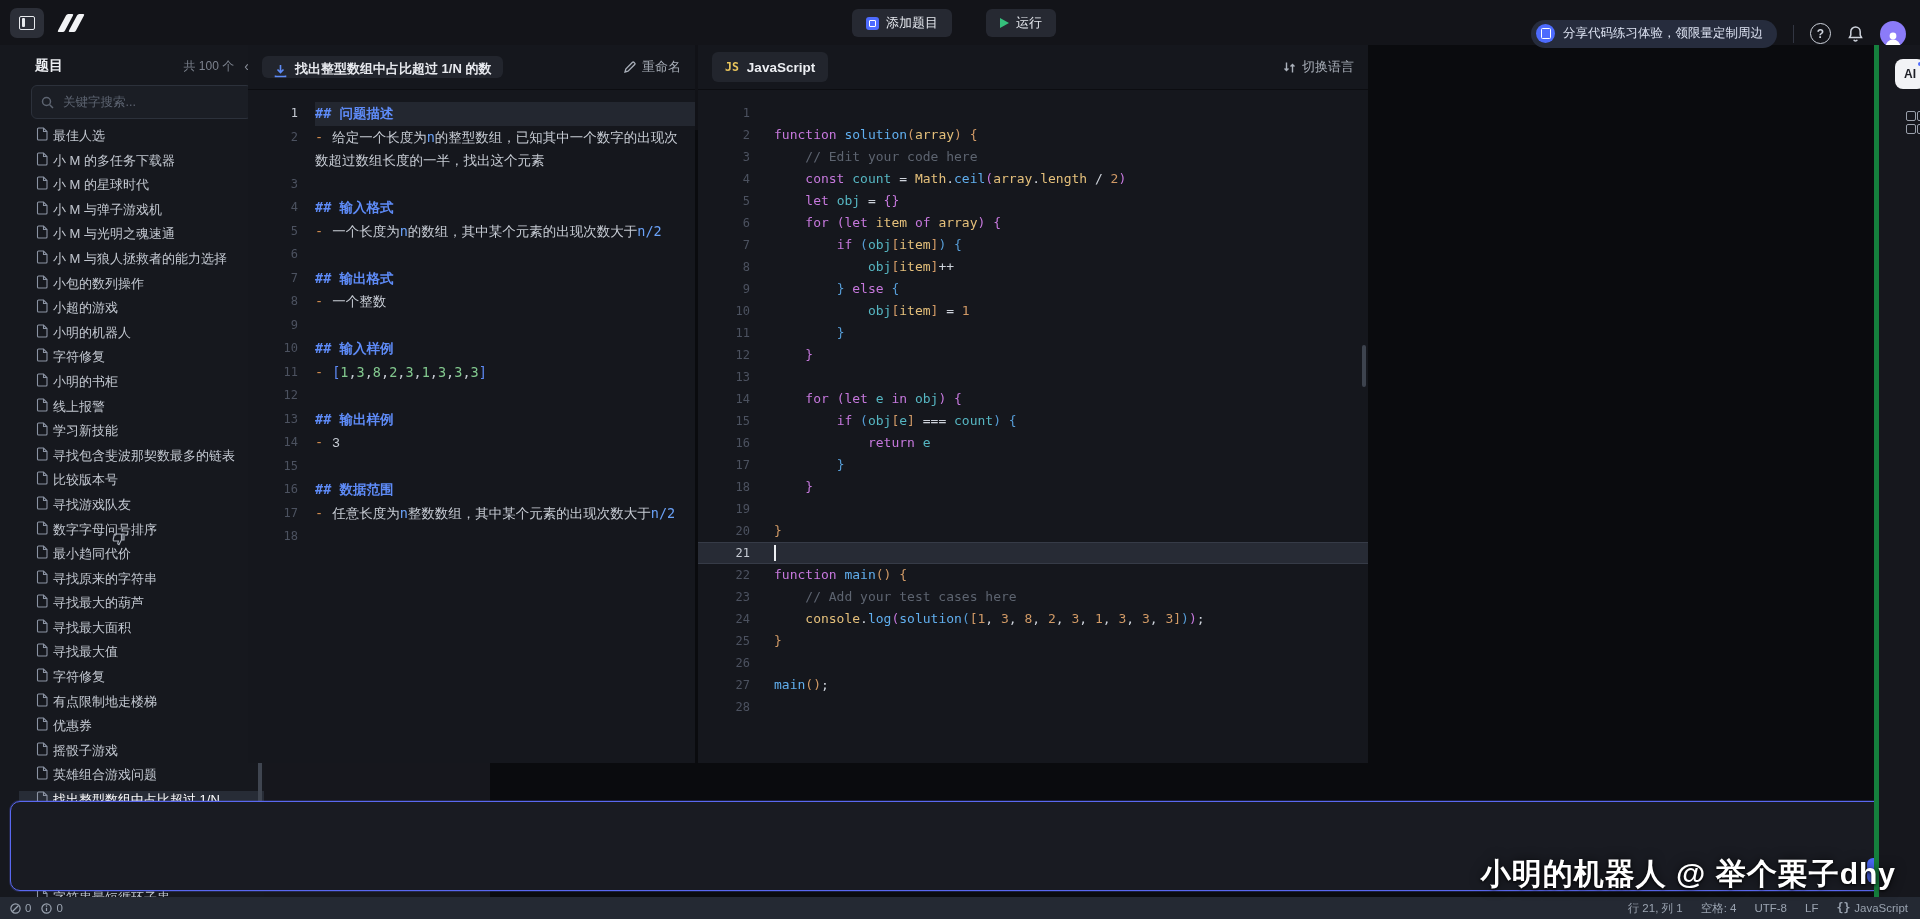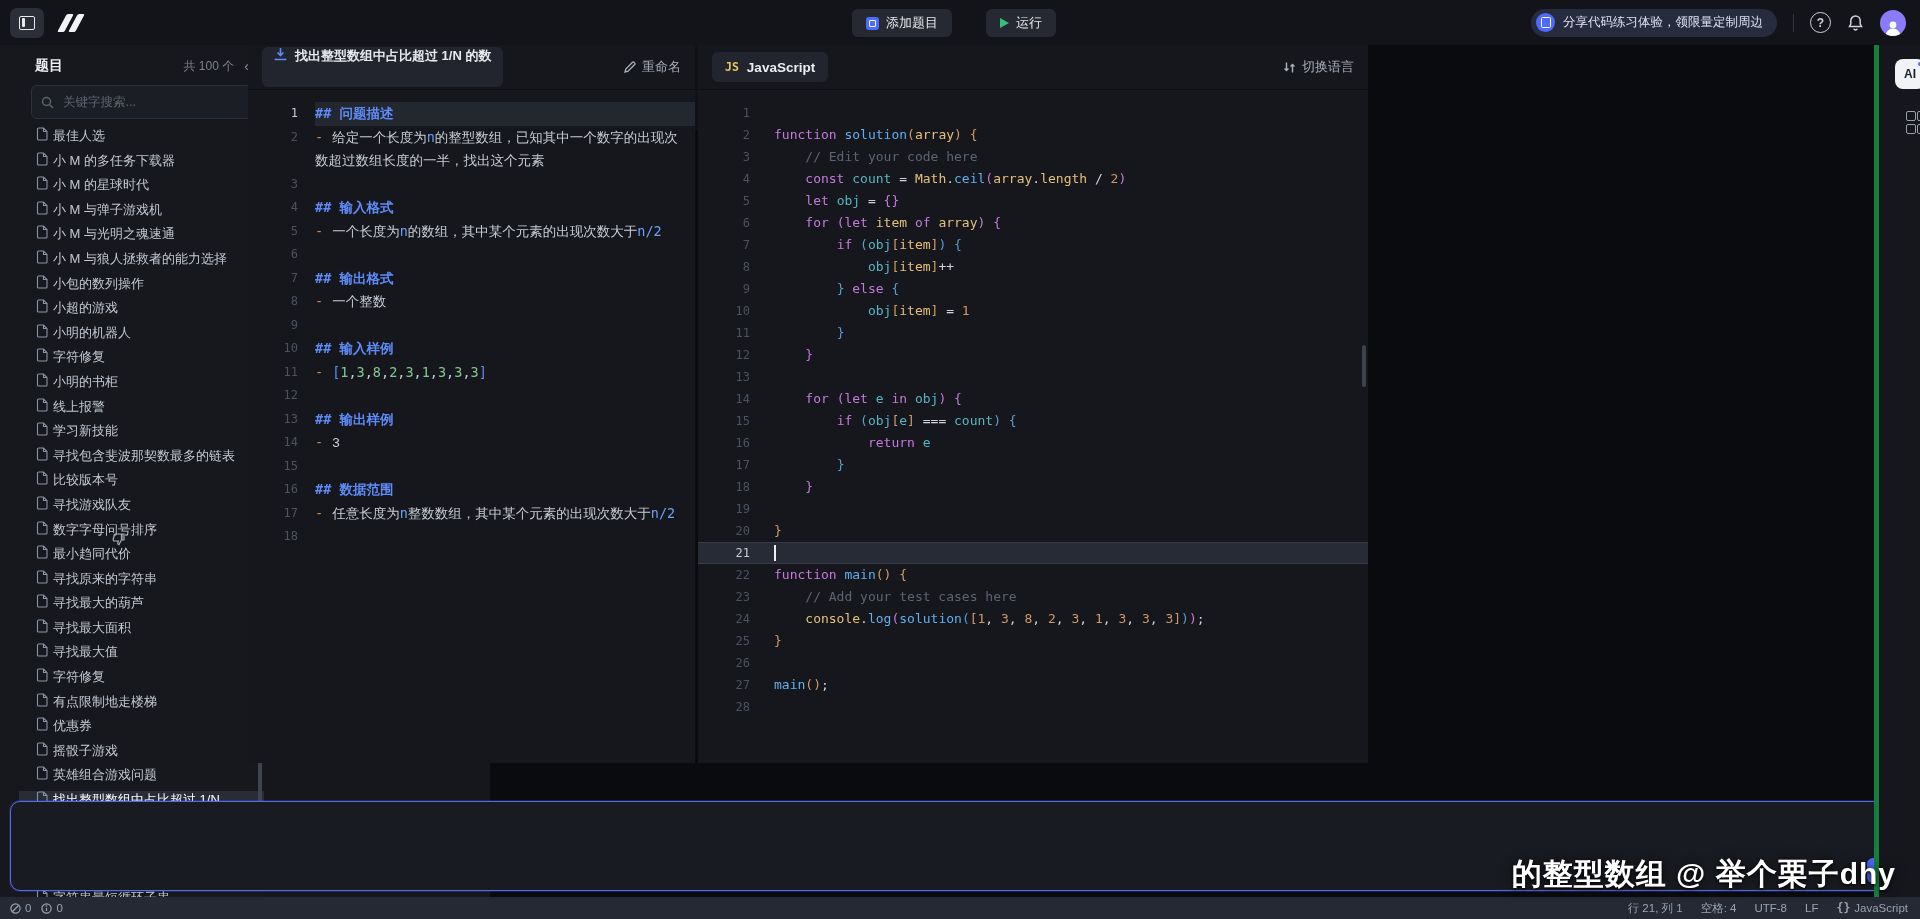--- a/index.html
+++ b/index.html
@@ -12,21 +12,21 @@
   .tb-iconbtn{width:34px;height:30px;background:#2c2f38;border-radius:7px;display:flex;align-items:center;justify-content:center;}
   .layout-glyph{width:14px;height:12px;border:1.6px solid #e8eaee;border-radius:2px;position:relative;}
   .layout-glyph::before{content:"";position:absolute;left:1.5px;top:1.5px;bottom:1.5px;width:3px;background:#e8eaee;border-radius:1px;}
   .logo{display:flex;gap:4px;margin-left:8px;}
   .logo i{display:block;width:7px;height:18px;background:#f2f3f5;transform:skewX(-28deg);border-radius:1.5px;}
   .tb-center{position:absolute;left:852px;top:9px;display:flex;gap:34px;}
   .tb-btn{height:28px;background:#262932;border-radius:6px;display:flex;align-items:center;gap:7px;padding:0 14px;font-size:13px;color:#e5e8ee;}
   .add-glyph{width:13px;height:13px;background:#4d6bfe;border-radius:3px;display:flex;align-items:center;justify-content:center;}
   .add-glyph::before{content:"";width:5px;height:5px;border:1.4px solid #fff;border-radius:1px;}
   .play-glyph{width:0;height:0;border-left:9px solid #35c07c;border-top:5.5px solid transparent;border-bottom:5.5px solid transparent;}
-  .tb-right{position:absolute;right:14px;top:0;height:45px;display:flex;align-items:center;gap:16px;}
+  .tb-right{position:absolute;right:14px;top:11px;height:45px;display:flex;align-items:center;gap:16px;}
   .promo{height:28px;background:#262c3d;border-radius:15px;display:flex;align-items:center;gap:8px;padding:0 14px 0 5px;font-size:12.5px;color:#dde3f2;}
   .promo-icon{width:19px;height:19px;border-radius:50%;background:#4d6bfe;display:flex;align-items:center;justify-content:center;}
   .promo-icon span{display:block;width:8px;height:9px;border:1.3px solid #fff;border-radius:1.5px;}
   .tb-divider{width:1px;height:18px;background:#323642;}
   .help-icon{width:19px;height:19px;border:1.6px solid #ced3dc;border-radius:50%;display:flex;align-items:center;justify-content:center;font-size:12px;color:#ced3dc;font-weight:bold;}
   .avatar{width:26px;height:26px;border-radius:50%;background:#8b7bf8;display:flex;align-items:flex-end;justify-content:center;overflow:hidden;}
 
   
   .sidebar{position:absolute;left:0;top:45px;width:245px;height:852px;background:#16181e;padding-left:19px;}
   .sb-head{display:flex;align-items:center;padding:12px 12px 8px 16px;}
@@ -38,21 +38,21 @@
   .sb-search input::placeholder{color:#5d6471;}
   .sb-list{position:relative;}
   .sb-item{height:24.6px;display:flex;align-items:flex-start;gap:4px;padding:0 10px 0 17px;font-size:13px;color:#c3c8d1;white-space:nowrap;}
   .sb-item .lbl{overflow:hidden;text-overflow:ellipsis;}
   .sb-item.selected{background:#272c36;color:#fff;}
   .sb-thumb{position:absolute;right:2px;top:595px;width:4px;height:232px;background:#3f4550;border-radius:2px;}
 
   
   .panel{background:#15171d;position:absolute;}
   .phead{height:44px;border-bottom:1px solid #0c0d11;display:flex;align-items:center;padding:0 14px;}
-  .chip{background:#22252d;border-radius:6px;height:40px;display:flex;align-items:flex-start;gap:8px;padding:0 12px;font-size:13px;font-weight:bold;color:#e8eaef;}
+  .chip{background:#22252d;border-radius:6px;height:22px;display:flex;align-items:flex-end;gap:8px;padding:0 12px;font-size:13px;font-weight:bold;color:#e8eaef;}
 
   
   .qpanel{left:248px;top:45px;width:447px;height:718px;}
   .rename{margin-left:auto;display:flex;align-items:center;gap:6px;font-size:13px;color:#aab0ba;}
   .md-body{padding-top:12px;}
   .md-row{display:flex;line-height:23.5px;font-size:13.5px;}
   .md-num{width:50px;flex:none;text-align:right;padding-right:17px;color:#4c5260;font-family:"DejaVu Sans Mono",monospace;font-size:12px;}
   .md-content{flex:1;padding-right:16px;color:#c7ccd4;word-break:break-all;}
   .md-row.active .md-content{background:#232730;}
   .md-row.active .md-num{color:#c6cbd4;}
@@ -926,14 +926,14 @@
       <span>空格: 4</span>
       <span>UTF-8</span>
       <span>LF</span>
       <span class="st-pair">
           <span class="braces">{}</span>
           <span>JavaScript</span>
         </span>
     </div>
   </div>
 
-  <div class="watermark">的整型数组 @ 举个栗子dhy</div>
+  <div class="watermark">小明的机器人 @ 举个栗子dhy</div>
 </div>
 
 </body></html>

